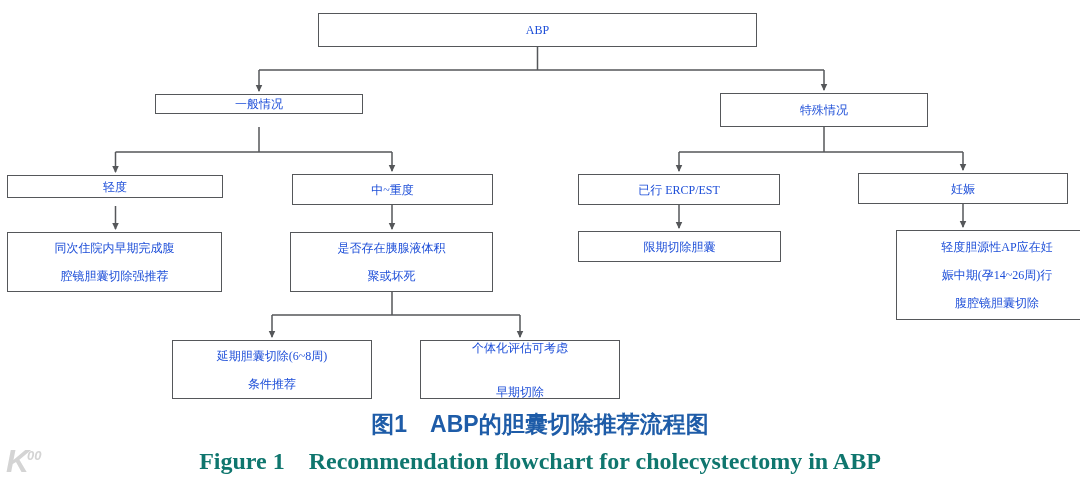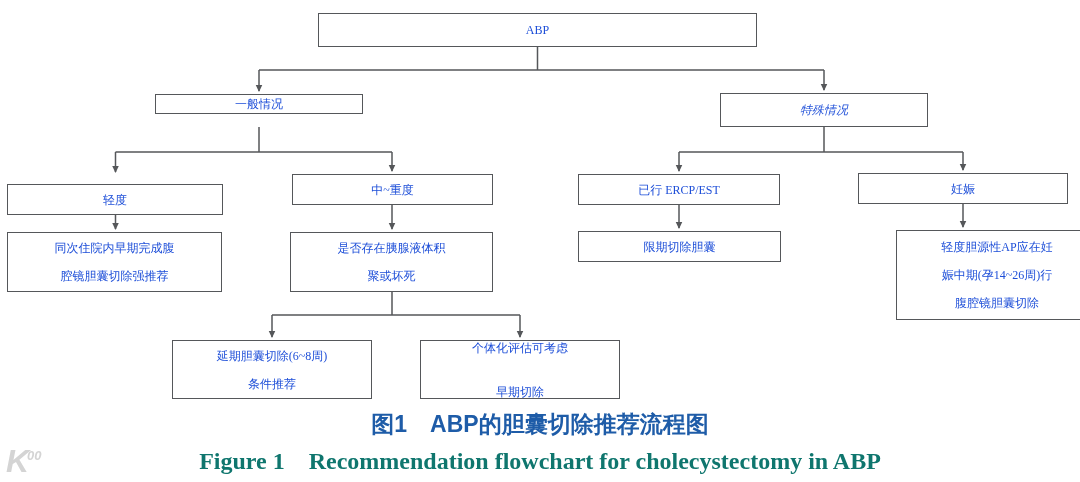--- a/index.html
+++ b/index.html
@@ -94,23 +94,23 @@
       <path marker-end="url(#arrow)" d="M963,204 V227"></path>
       <path marker-end="url(#arrow)" d="M272,315 V337"></path>
       <path marker-end="url(#arrow)" d="M520,315 V337"></path>
     </g>
   </svg>
 
   <div class="node" style="left:318px;top:13px;width:439px;height:34px;">ABP</div>
 
   <div class="node" style="left:155px;top:94px;width:208px;height:20px;">一般情况</div>
 
-  <div class="node" style="left:720px;top:93px;width:208px;height:34px;font-style:italic;">特殊情况</div>
+  <div class="node" style="left:720px;top:93px;width:208px;height:34px;">特殊情况</div>
 
-  <div class="node" style="left:7px;top:184px;width:216px;height:31px;">轻度</div>
+  <div class="node" style="left:7px;top:175px;width:216px;height:23px;">轻度</div>
 
   <div class="node" style="left:292px;top:174px;width:201px;height:31px;">中~重度</div>
 
   <div class="node" style="left:578px;top:174px;width:202px;height:31px;">已行 ERCP/EST</div>
 
   <div class="node" style="left:858px;top:173px;width:210px;height:31px;">妊娠</div>
 
   <div class="node" style="left:7px;top:232px;width:215px;height:60px;">
     <span>同次住院内早期完成腹</span>
     <span>腔镜胆囊切除强推荐</span>

